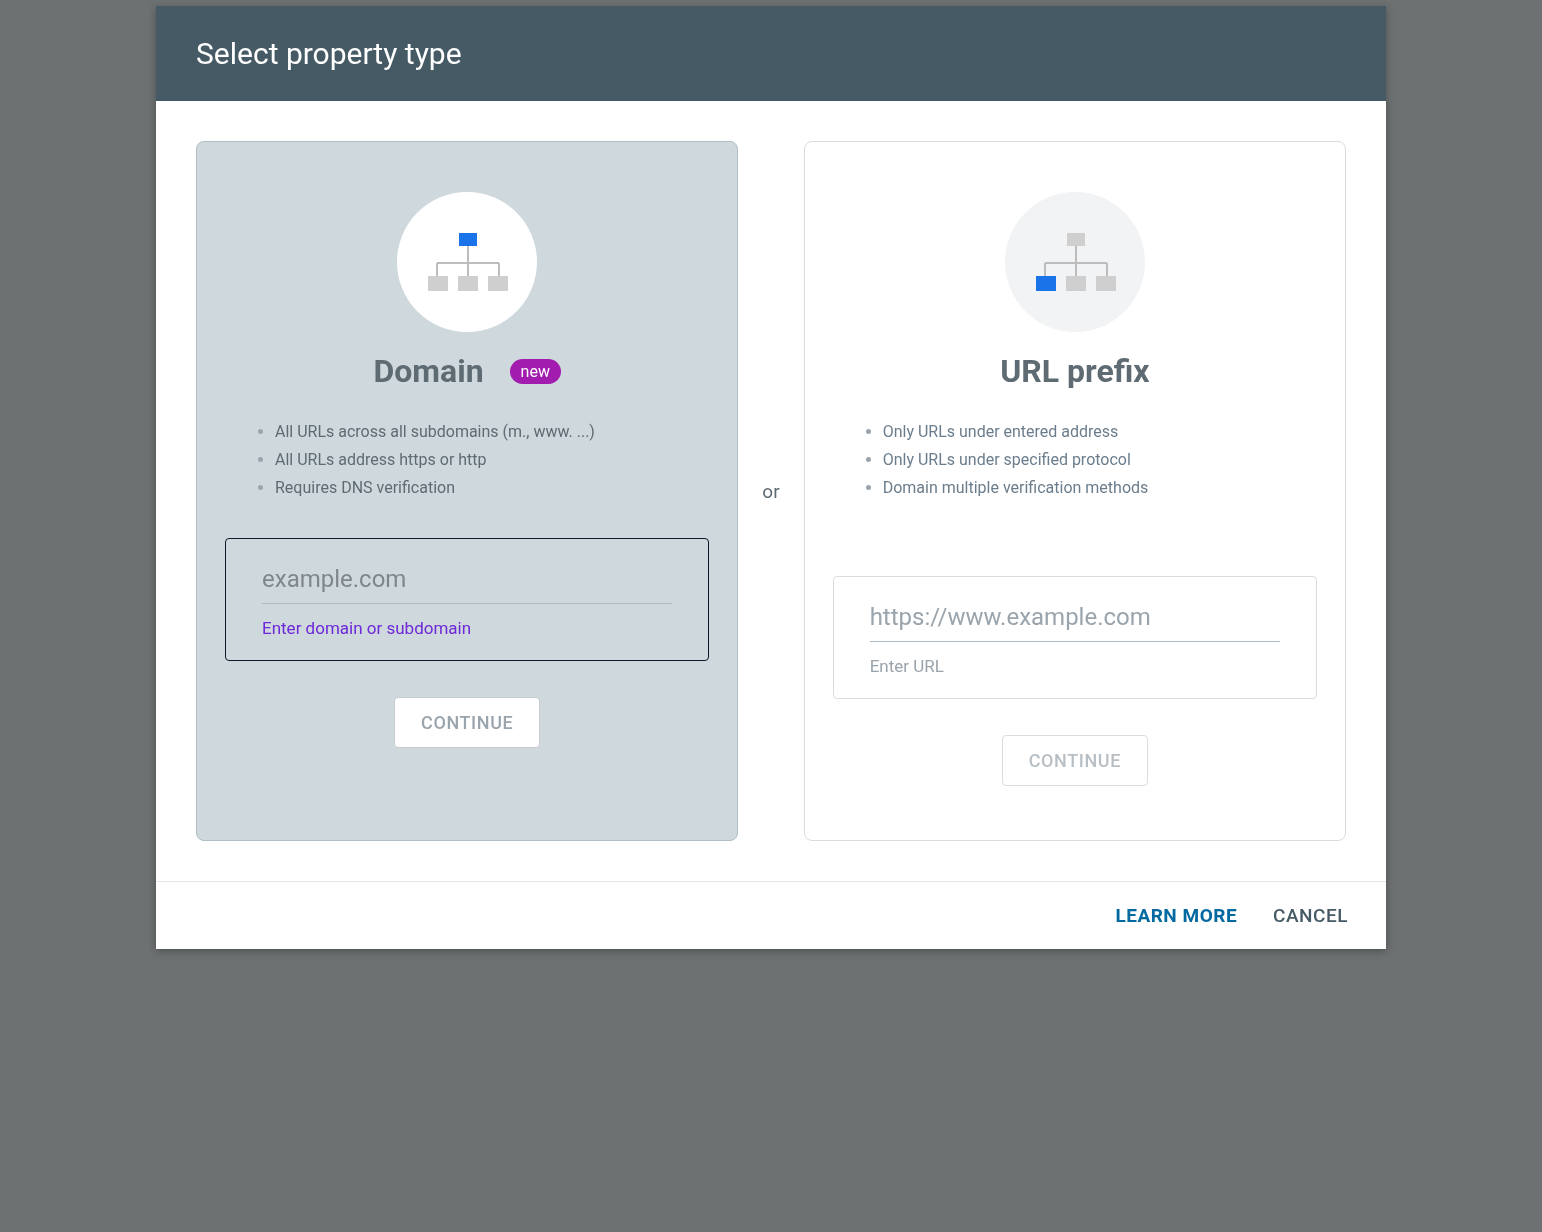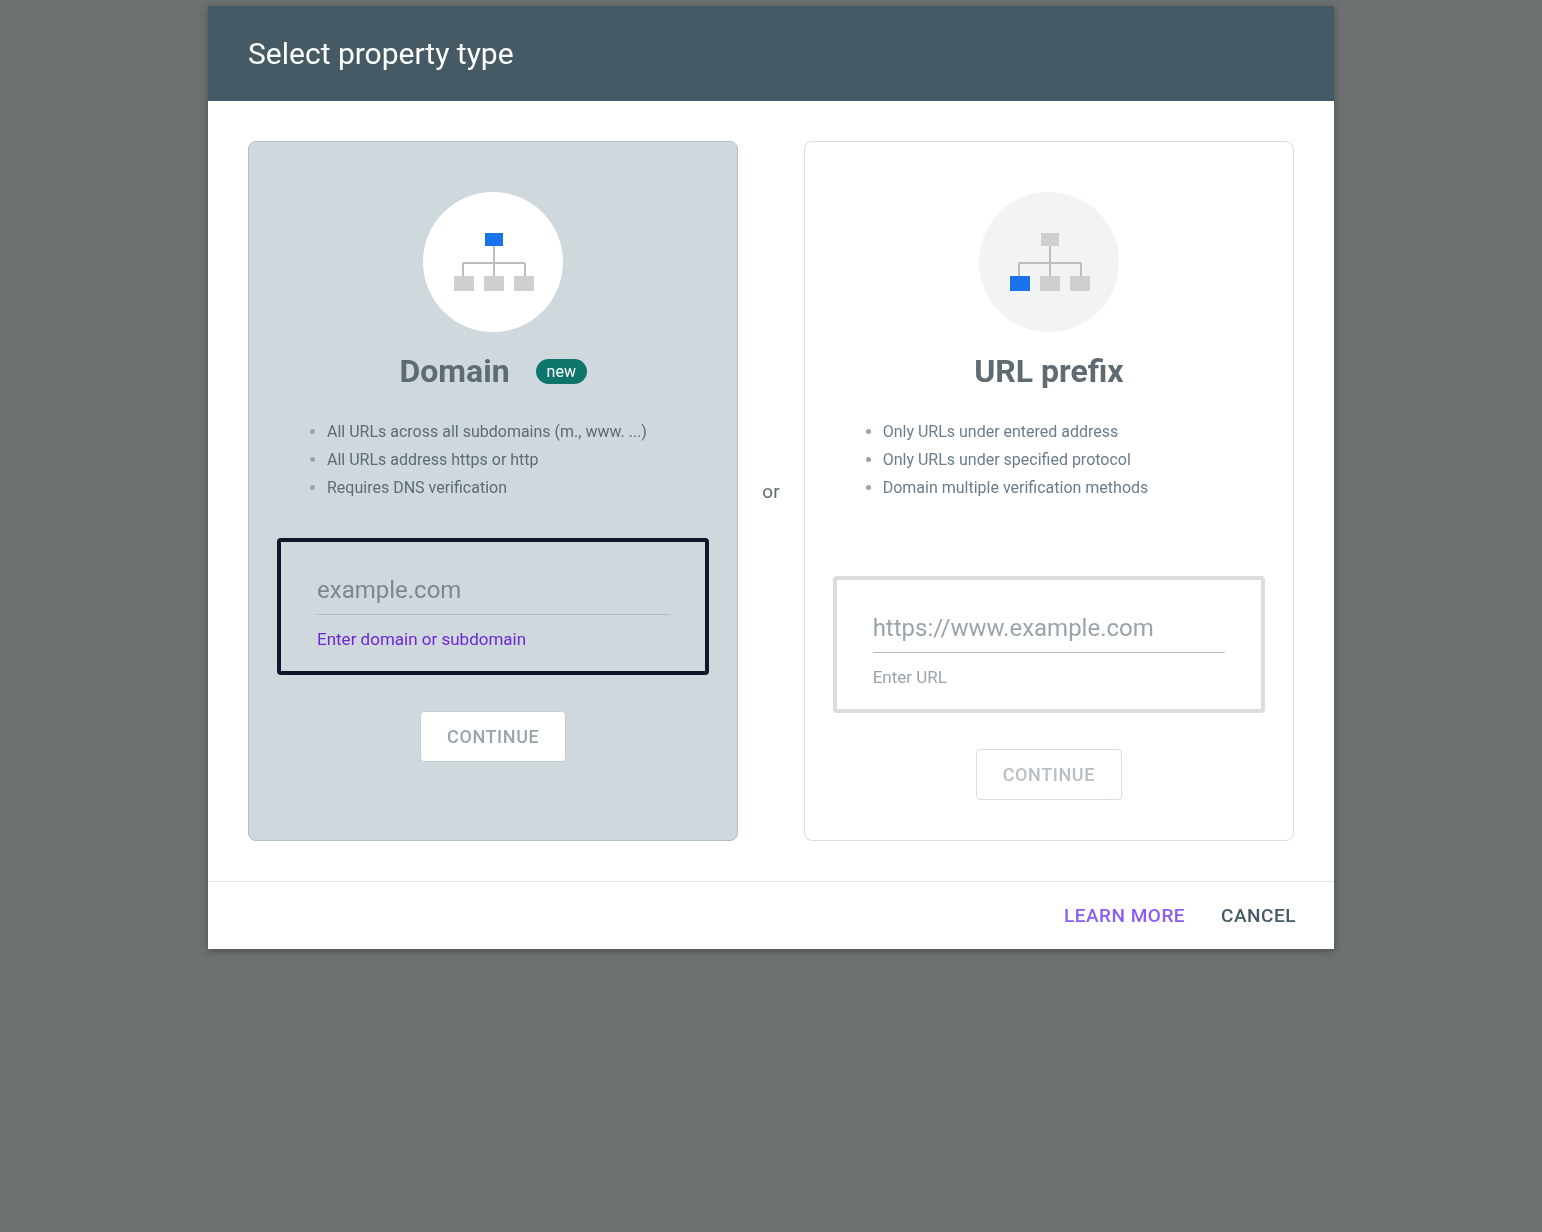--- a/index.html
+++ b/index.html
@@ -5,21 +5,21 @@
   * { box-sizing: border-box; margin: 0; padding: 0; }
   html, body { width: 100%; height: 100%; }
   body {
     font-family: Roboto, "Helvetica Neue", Arial, sans-serif;
     background: #6d7172;
     display: flex;
     align-items: flex-start;
     justify-content: center;
   }
   .dialog {
-    width: 1126px;
+    width: 1230px;
     background: #ffffff;
     margin-top: 6px;
     box-shadow: 0 2px 8px rgba(0,0,0,0.3);
     display: flex;
     flex-direction: column;
   }
   .dialog-header {
     background: #455a64;
     color: #ffffff;
     padding: 30px 40px;
@@ -67,43 +67,43 @@
     align-items: center;
     gap: 26px;
     margin-bottom: 28px;
   }
   .card-title {
     font-size: 32px;
     font-weight: 700;
     color: #5f6b73;
   }
   .badge {
-    background: #0f766e;
+    background: #a21caf;
     color: #ffffff;
     font-size: 16px;
     padding: 3px 11px;
     border-radius: 14px;
     font-weight: 400;
   }
   .features {
     align-self: stretch;
     padding: 0 20px 0 50px;
     color: #5f6b73;
     font-size: 16px;
     line-height: 1.75;
     margin-bottom: 36px;
   }
   .card.unselected .features { color: #6b7d8c; }
   .features li { list-style: disc; }
   .features li::marker { color: #9aa4ac; }
   .input-box {
     align-self: stretch;
-    border: 4px solid #0f172a;
+    border: 1px solid #0f172a;
     border-radius: 4px;
-    padding: 28px 36px 22px 36px;
+    padding: 20px 36px 22px 36px;
     margin: 0 0 36px 0;
   }
   .card.unselected .input-box { border-color: #dadce0; margin-top: 38px; }
   .text-input {
     width: 100%;
     border: none;
     border-bottom: 1px solid #b0bbc2;
     background: transparent;
     font-size: 24px;
     color: #3c4043;
@@ -149,21 +149,21 @@
   }
   .footer-btn {
     border: none;
     background: transparent;
     font-size: 19px;
     font-weight: 500;
     letter-spacing: 0.5px;
     cursor: pointer;
     font-family: inherit;
   }
-  .footer-btn.secondary { color: #8b5cf6; }
+  .footer-btn.secondary { color: #0369a1; font-weight: bold; }
   .footer-btn.primary { color: #455a64; }
 </style>
 </head>
 <body>
 
 <div class="dialog">
 
   <div class="dialog-header">
     <span>Select property type</span>
   </div>

